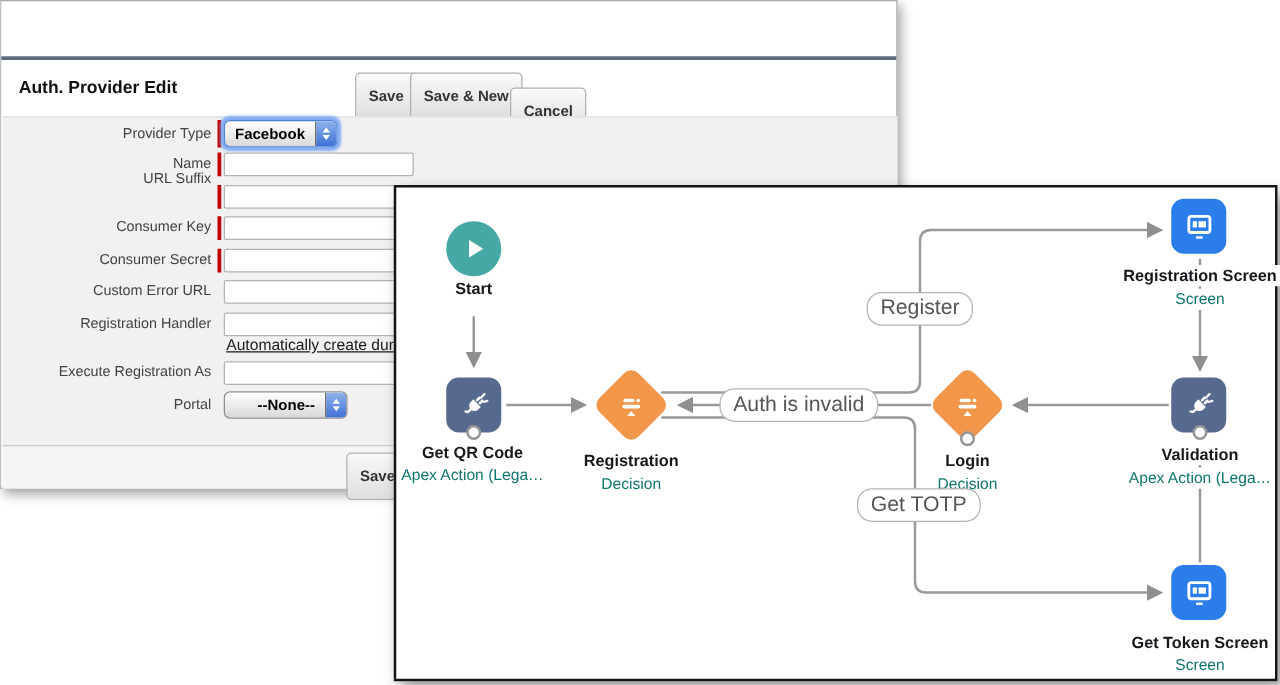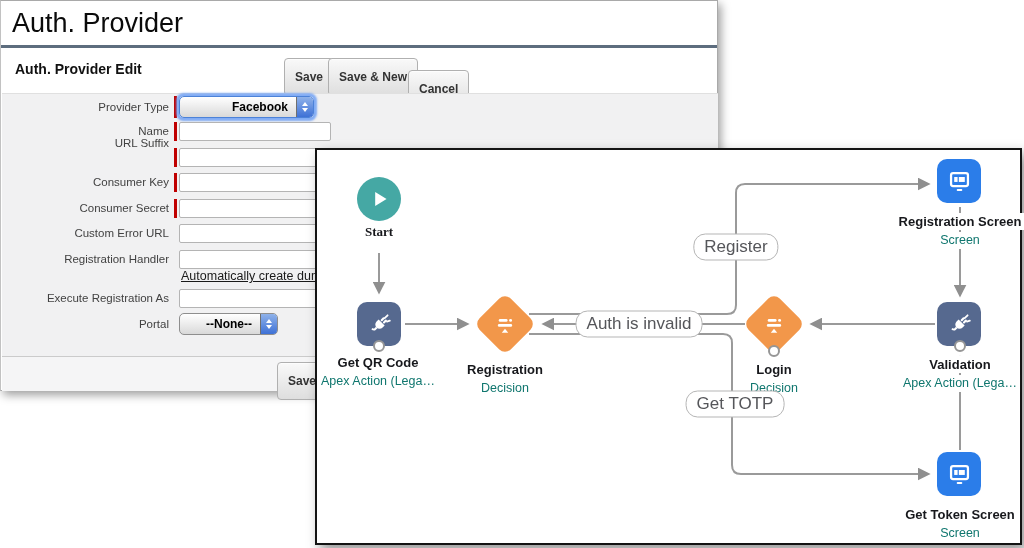--- a/index.html
+++ b/index.html
@@ -32,21 +32,21 @@
   .frm-input {
     position:absolute; left:178px; width:152px; height:19px;
     background:#fff; border:1px solid #b4b4b4; border-radius:2px;
     font-size:12px; padding:0 3px; color:#222;
   }
   .macselect {
     position:absolute; left:178px; height:22px; display:flex; align-items:stretch;
     border:1px solid #8e8e8e; border-radius:5px; overflow:hidden; background:linear-gradient(#ffffff,#d9d9d9);
     cursor:pointer;
   }
-  .macselect.focused { border-color:#4c82d8; box-shadow:0 0 2px 2.5px rgba(110,160,245,.85);padding-left:44px; }
+  .macselect.focused { border-color:#4c82d8; box-shadow:0 0 2px 2.5px rgba(110,160,245,.85); }
   .macselect .txt { display:flex; align-items:center; padding:0 8px; font-size:12px; font-weight:bold; color:#000; }
   .macselect .arrows {
     width:17px; background:linear-gradient(#8fb2ea,#3e71d6); border-left:1px solid #6f6f6f;
     display:flex; flex-direction:column; align-items:center; justify-content:center; gap:2px;
   }
   .tri-up { width:0; height:0; border-left:3.5px solid transparent; border-right:3.5px solid transparent; border-bottom:4.5px solid #fff; }
   .tri-dn { width:0; height:0; border-left:3.5px solid transparent; border-right:3.5px solid transparent; border-top:4.5px solid #fff; }
   .helper-link { position:absolute; left:180px; top:268px; font-size:12.5px; color:#1a1a1a; text-decoration:underline; white-space:nowrap; cursor:pointer; }
 
   
@@ -74,21 +74,20 @@
     background:#fff; border:1.6px solid #b5b5b5; border-radius:12px;
     padding:2px 10px 3px; font-size:17px; color:#55565a; white-space:nowrap;
   }
 </style>
 </head>
 <body>
 
 <div id="canvas">
 
   <div id="form-window">
-    <div class="fw-title">Auth. Provider</div>
     <div class="fw-divider"></div>
 
     <div class="fw-section-title">Auth. Provider Edit</div>
     <button class="sf-btn" style="left:283px; top:57px;">Save</button>
     <button class="sf-btn" style="left:327px; top:57px;">Save &amp; New</button>
     <button class="sf-btn" style="left:407px; top:69px;">Cancel</button>
 
     <div class="fw-formbg"></div>
     <div class="fw-footer"></div>
 
@@ -160,21 +159,21 @@
       </g>
     </svg>
 
     <div class="node node-start" style="left:40px; top:27px;">
       <span>
         <svg width="26" height="26" viewBox="0 0 24 24">
             <path d="M8.5 5.5 L19 12 L8.5 18.5 z" fill="#fff"></path>
           </svg>
       </span>
     </div>
-    <div class="nlabel" style="left:62px; top:72px;font-family:Liberation Serif, serif;">
+    <div class="nlabel" style="left:62px; top:72px;">
       <span class="t1">Start</span>
     </div>
 
     <div class="node node-apex" style="left:40px; top:152px;">
       <span>
         <svg width="27" height="27" viewBox="0 0 24 24">
           <g fill="#fff" transform="rotate(45 12 12)">
             <rect x="9.7" y="4.6" width="1.9" height="4.2" rx="0.9"></rect>
             <rect x="12.6" y="4.6" width="1.9" height="4.2" rx="0.9"></rect>
             <path d="M8.3 9.4 h7.6 v2.6 a3.8 3.8 0 0 1 -3.8 3.8 a3.8 3.8 0 0 1 -3.8 -3.8 z"></path>

